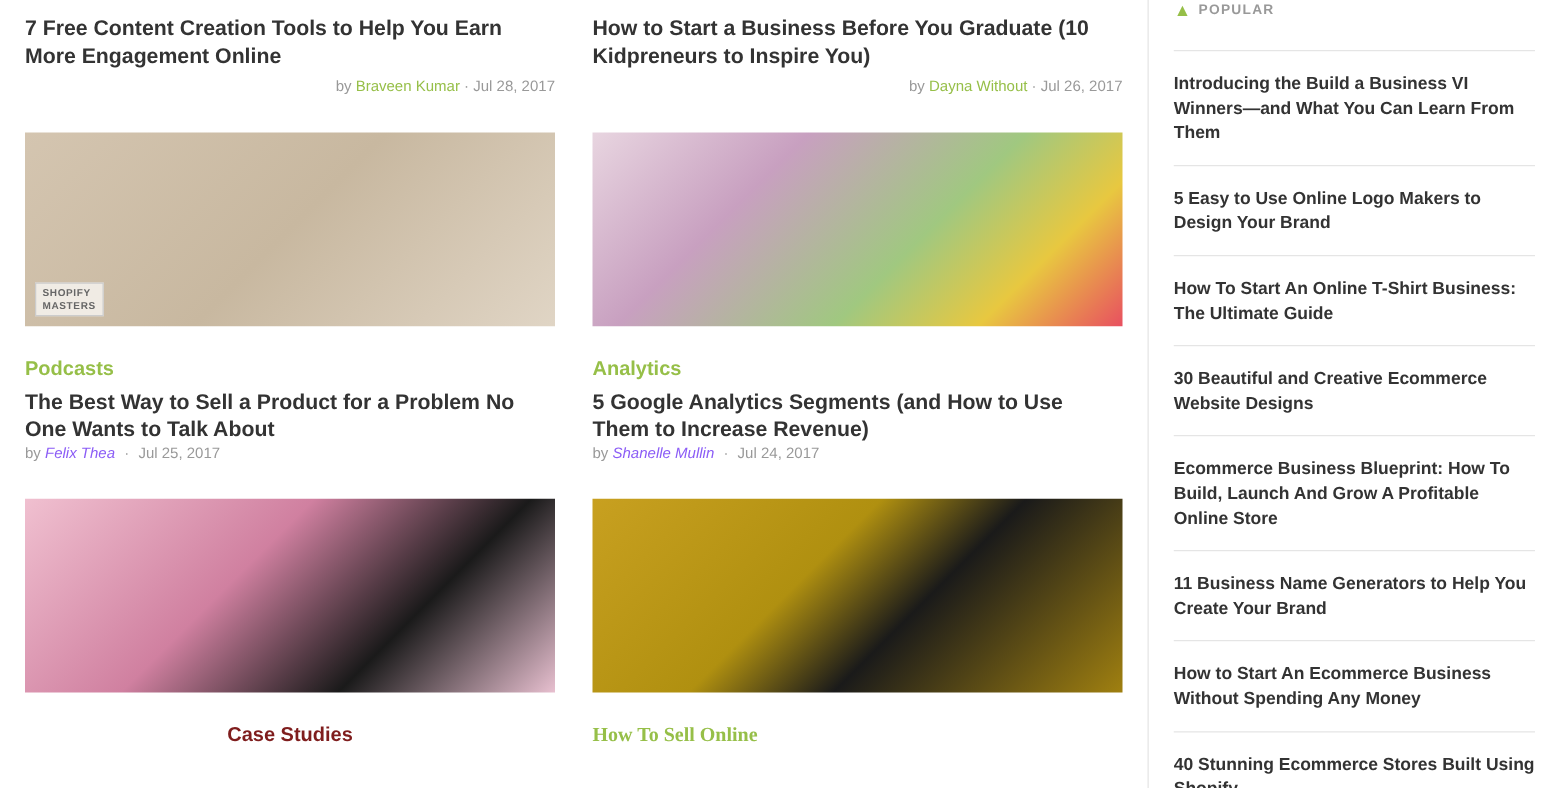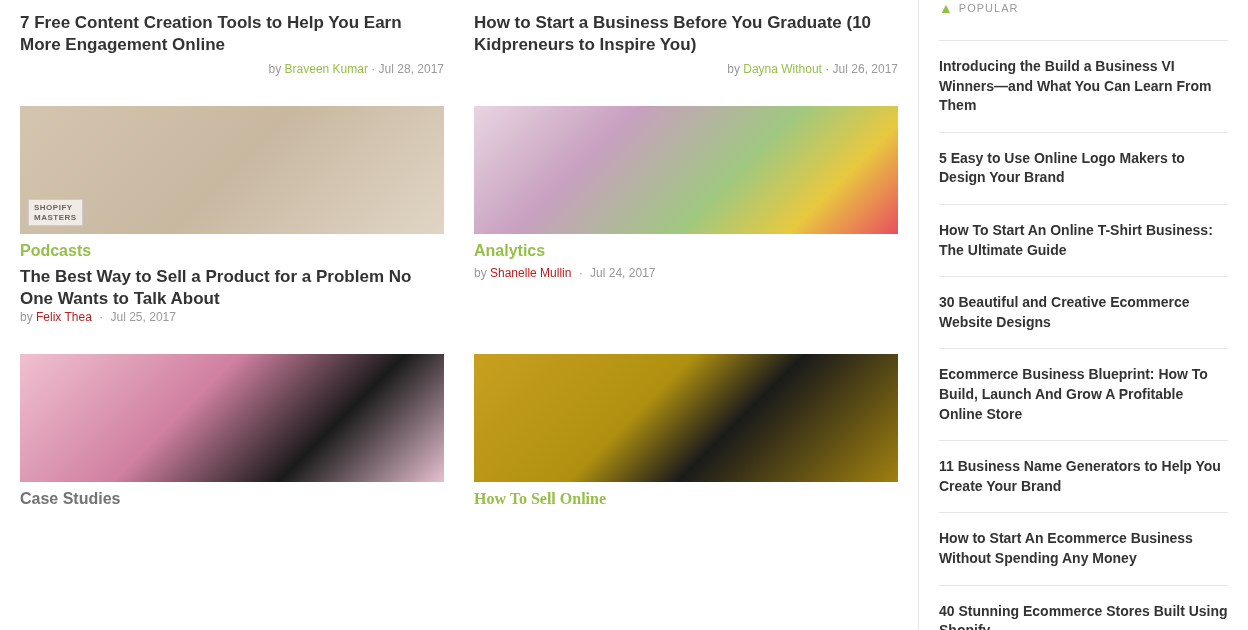--- a/index.html
+++ b/index.html
@@ -4,41 +4,41 @@
   <style>
     * { margin: 0; padding: 0; box-sizing: border-box; }
     body { font-family: -apple-system, BlinkMacSystemFont, 'Segoe UI', Helvetica, Arial, sans-serif; background: #fff; color: #333; font-size: 14px; }
     .layout { display: flex; width: 1248px; min-height: 630px; }
     .main { flex: 1; padding: 12px 20px 20px 20px; }
     .sidebar { width: 330px; padding: 0 20px 20px 20px; border-left: 1px solid #e5e5e5; }
 
     
     .articles-grid { display: grid; grid-template-columns: 1fr 1fr; gap: 0 30px; }
     .article-card { margin-bottom: 30px; }
-    .article-img { width: 100%; height: 128px; object-fit: cover; display: block; overflow: hidden; background: #ccc; margin-bottom: 8px; position: relative; }
+    .article-img { width: 100%; height: 155px; object-fit: cover; display: block; overflow: hidden; background: #ccc; margin-bottom: 26px; position: relative; }
     .article-category { font-size: 16px; font-weight: 600; color: #96bf48; text-transform: capitalize; margin-bottom: 6px; display: block; }
     .article-category.analytics { color: #96bf48; }
     .article-category.podcasts { color: #96bf48; }
-    .article-category.case-studies { color: #737373; }
+    .article-category.case-studies { color: #7f1d1d; text-align: center; }
     .article-category.how-to { color: #96bf48; font-family: Liberation Serif, serif; }
     .article-title { font-size: 17px; font-weight: 700; color: #333; line-height: 1.3; margin-bottom: 0; }
     .article-meta { font-size: 12px; color: #999; }
-    .article-meta a { color: #b91c1c; text-decoration: none; }
+    .article-meta a { color: #8b5cf6; text-decoration: none; font-style: italic; }
     .article-meta .dot { margin: 0 4px; }
 
     
     .top-articles { display: grid; grid-template-columns: 1fr 1fr; gap: 0 30px; margin-bottom: 10px; }
     .top-article { margin-bottom: 20px; }
     .top-article-title { font-size: 17px; font-weight: 700; color: #333; line-height: 1.3; margin-bottom: 6px; }
     .top-article-meta { font-size: 12px; color: #999; text-align: right; }
     .top-article-meta a { color: #96bf48; text-decoration: none; }
 
     
     .sidebar-popular-header { display: flex; align-items: center; gap: 6px; margin-bottom: 14px; padding-bottom: 10px; }
-    .sidebar-popular-label { font-size: 11px; font-weight: 400; color: #999; letter-spacing: 1px; text-transform: uppercase; }
+    .sidebar-popular-label { font-size: 11px; font-weight: 700; color: #999; letter-spacing: 1px; text-transform: uppercase; }
     .trend-icon { color: #96bf48; font-size: 14px; }
     .sidebar-list { list-style: none; }
     .sidebar-list li { padding: 16px 0; border-bottom: 1px solid #e5e5e5; }
     .sidebar-list li:first-child { border-top: 1px solid #e5e5e5; }
     .sidebar-list a { text-decoration: none; color: #333; font-size: 14px; font-weight: 600; line-height: 1.4; }
 
     
     .img-feet { background: linear-gradient(135deg, #d4c5b0 0%, #c8b8a0 50%, #e0d5c5 100%); }
     .img-candy { background: linear-gradient(135deg, #e8d5e0 0%, #c8a0c0 30%, #a0c880 60%, #e8c840 80%, #e85060 100%); }
     .img-woman { background: linear-gradient(135deg, #f0c0d0 0%, #d080a0 40%, #1a1a1a 70%, #e8c0d0 100%); }
@@ -82,20 +82,21 @@
         <div class="article-meta">
           by <a>Felix Thea</a>
           <span class="dot">·</span>
           <span>Jul 25, 2017</span>
         </div>
       </div>
 
       <div class="article-card">
         <div class="article-img img-candy"></div>
         <span class="article-category analytics">Analytics</span>
+        <div class="article-title">5 Google Analytics Segments (and How to Use Them to Increase Revenue)</div>
         <div class="article-meta">
           by <a>Shanelle Mullin</a>
           <span class="dot">·</span>
           <span>Jul 24, 2017</span>
         </div>
       </div>
 
       <div class="article-card">
         <div class="article-img img-woman"></div>
         <span class="article-category case-studies">Case Studies</span>

